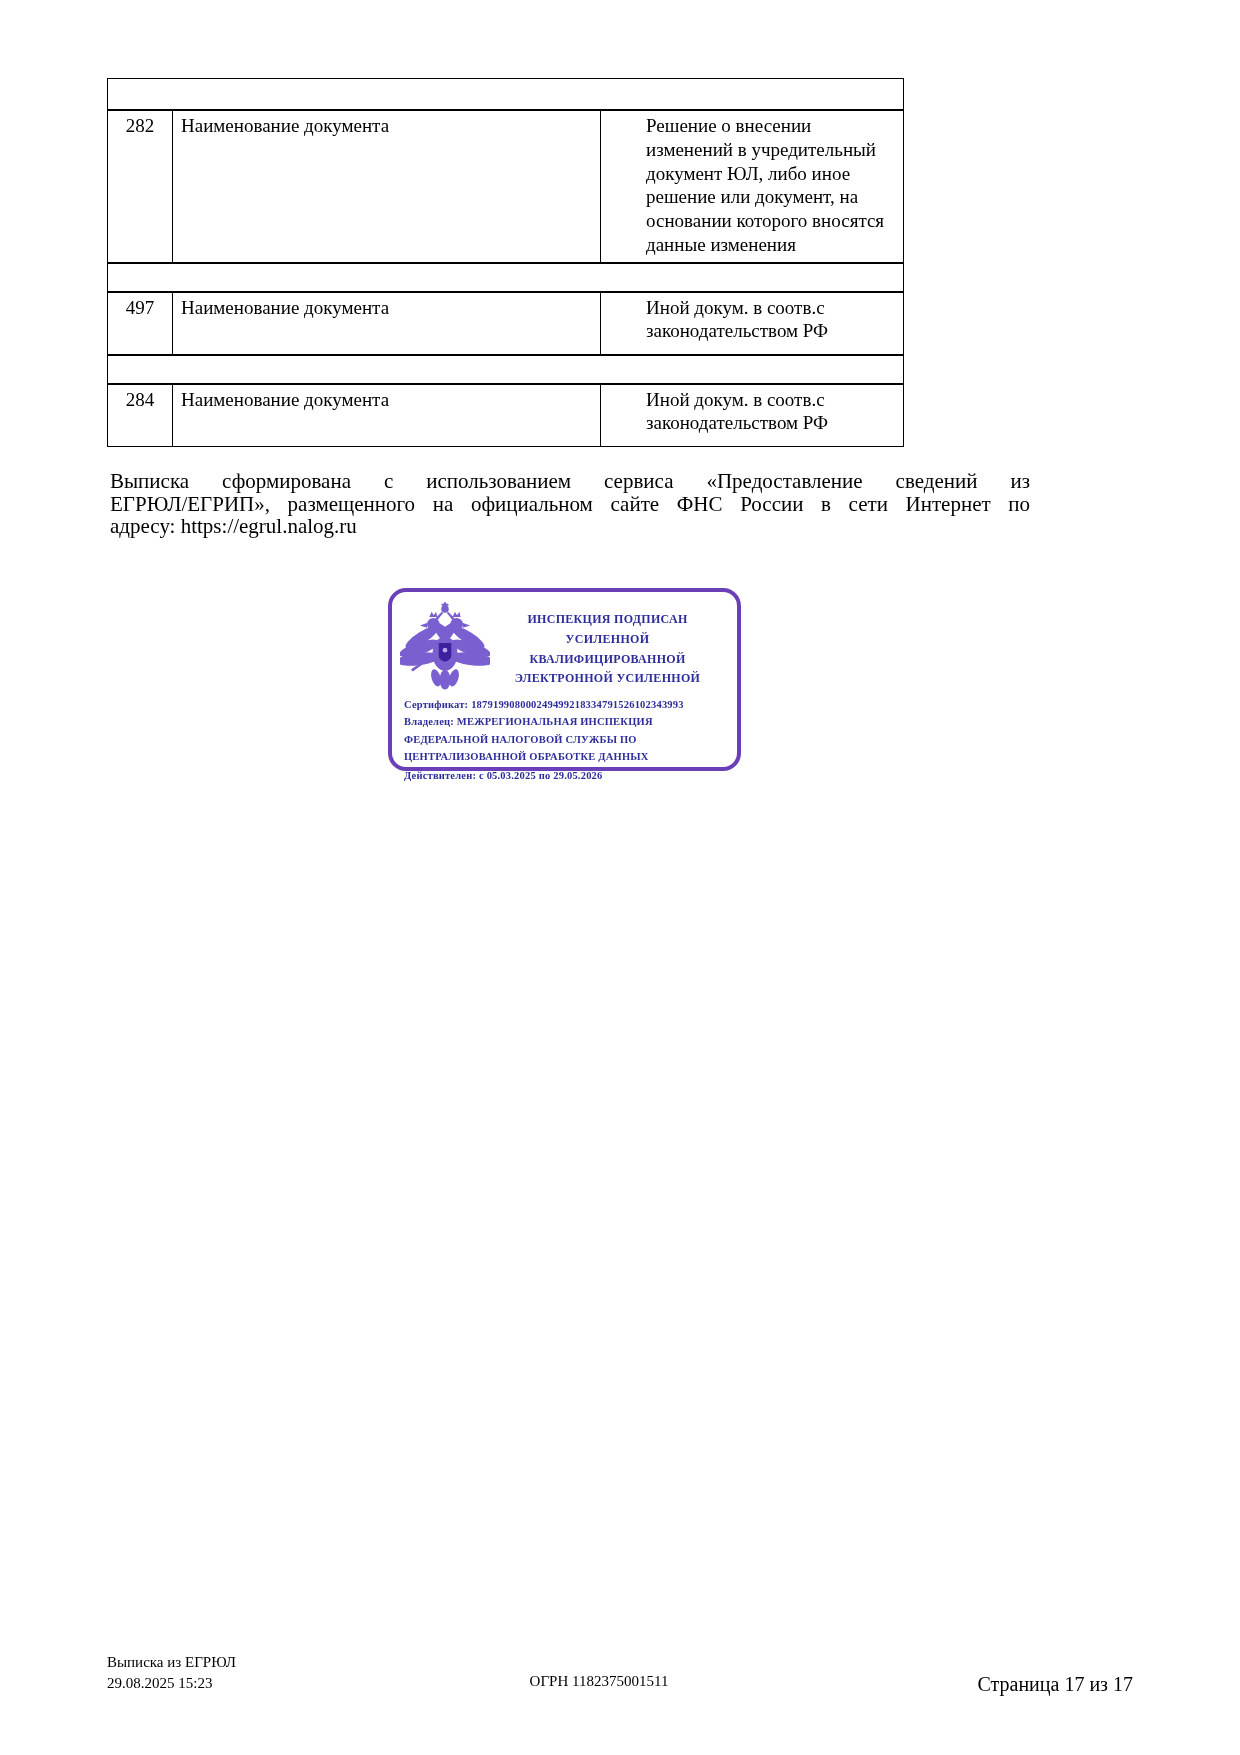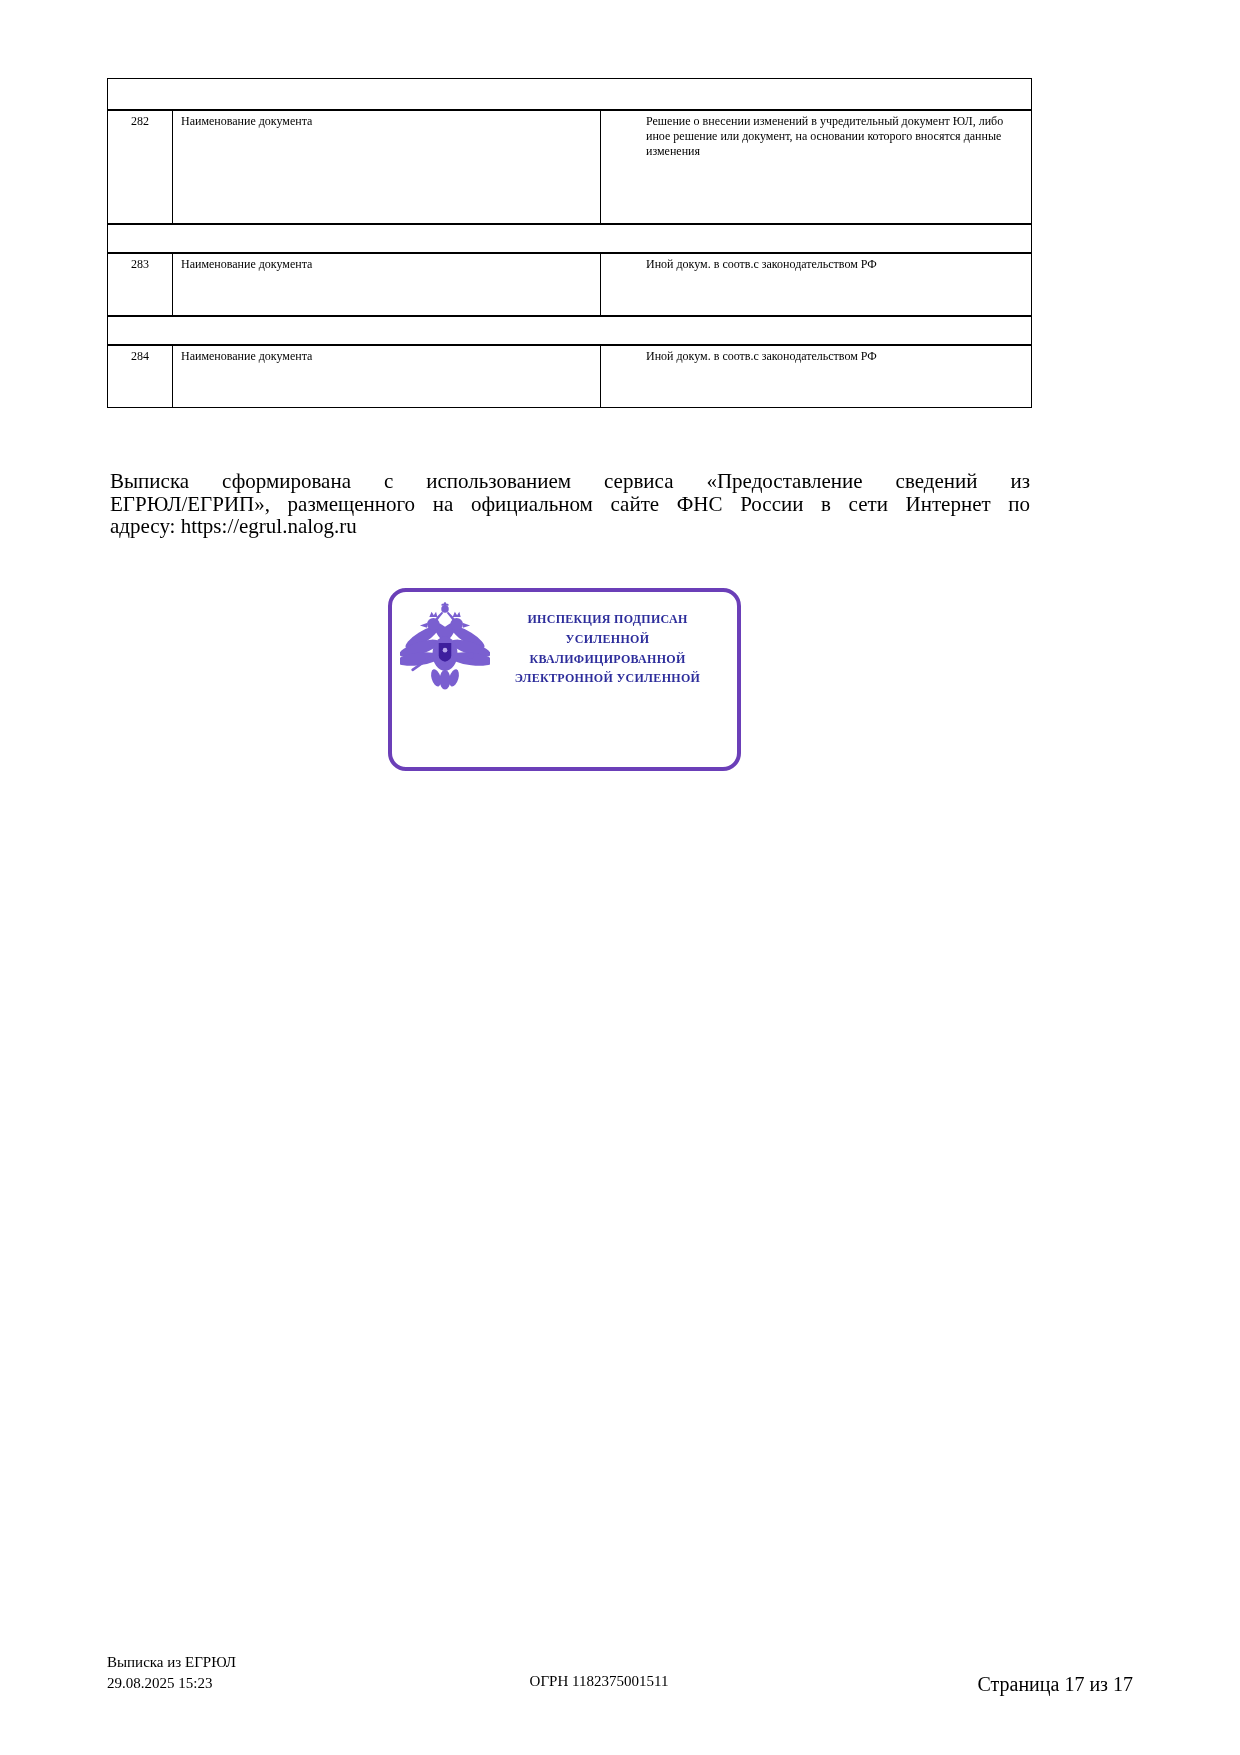--- a/index.html
+++ b/index.html
@@ -12,23 +12,23 @@
     background: #ffffff;
     color: #000000;
     font-family: "Liberation Serif", "DejaVu Serif", serif;
   }
 
   
   .doc-table {
     position: absolute;
     left: 107px;
     top: 78px;
-    width: 925px;
+    width: 797px;
     border: 1px solid #000;
-    font-size: 12px;
+    font-size: 19px;
     line-height: 1.25;
   }
   .t-header-empty { height: 32px; border-bottom: 2px solid #000; }
   .t-spacer { height: 31px; border-top: 2px solid #000; border-bottom: 2px solid #000; }
   .t-row { display: flex; align-items: stretch; }
   .cell { padding: 3px 8px 5px 8px; }
   .cell-num {
     width: 65px;
     flex: 0 0 65px;
     border-right: 1px solid #000;
@@ -126,21 +126,21 @@
 
     <div class="t-row row-282">
       <div class="cell cell-num">282</div>
       <div class="cell cell-label">Наименование документа</div>
       <div class="cell cell-value">Решение о внесении изменений в учредительный документ ЮЛ, либо иное решение или документ, на основании которого вносятся данные изменения</div>
     </div>
 
     <div class="t-spacer"></div>
 
     <div class="t-row row-283">
-      <div class="cell cell-num">283</div>
+      <div class="cell cell-num">497</div>
       <div class="cell cell-label">Наименование документа</div>
       <div class="cell cell-value">Иной докум. в соотв.с законодательством РФ</div>
     </div>
 
     <div class="t-spacer"></div>
 
     <div class="t-row row-284">
       <div class="cell cell-num">284</div>
       <div class="cell cell-label">Наименование документа</div>
       <div class="cell cell-value">Иной докум. в соотв.с законодательством РФ</div>
@@ -196,20 +196,25 @@
 
         <path d="M43 48 h14 v14 q0 5 -7 7 q-7 -2 -7 -7 Z" fill="#3e1f9e"></path>
         <circle cx="50" cy="56" r="2.6" fill="#b7a6ea"></circle>
       </svg>
       <div class="stamp-titles">
         <div>ИНСПЕКЦИЯ ПОДПИСАН</div>
         <div>УСИЛЕННОЙ КВАЛИФИЦИРОВАННОЙ</div>
         <div>ЭЛЕКТРОННОЙ УСИЛЕННОЙ</div>
       </div>
     </div>
+    <div class="stamp-body">
+      <div class="certificate">Сертификат: 187919908000249499218334791526102343993</div>
+      <div class="owner">Владелец: МЕЖРЕГИОНАЛЬНАЯ ИНСПЕКЦИЯ ФЕДЕРАЛЬНОЙ НАЛОГОВОЙ СЛУЖБЫ ПО ЦЕНТРАЛИЗОВАННОЙ ОБРАБОТКЕ ДАННЫХ</div>
+      <div class="validity">Действителен: с 05.03.2025 по 29.05.2026</div>
+    </div>
   </div>
 
   <div class="footer-left">
     <div>Выписка из ЕГРЮЛ</div>
     <div>29.08.2025 15:23</div>
   </div>
   <div class="footer-center">ОГРН 1182375001511</div>
   <div class="footer-right">Страница 17 из 17</div>
 
 </div>

